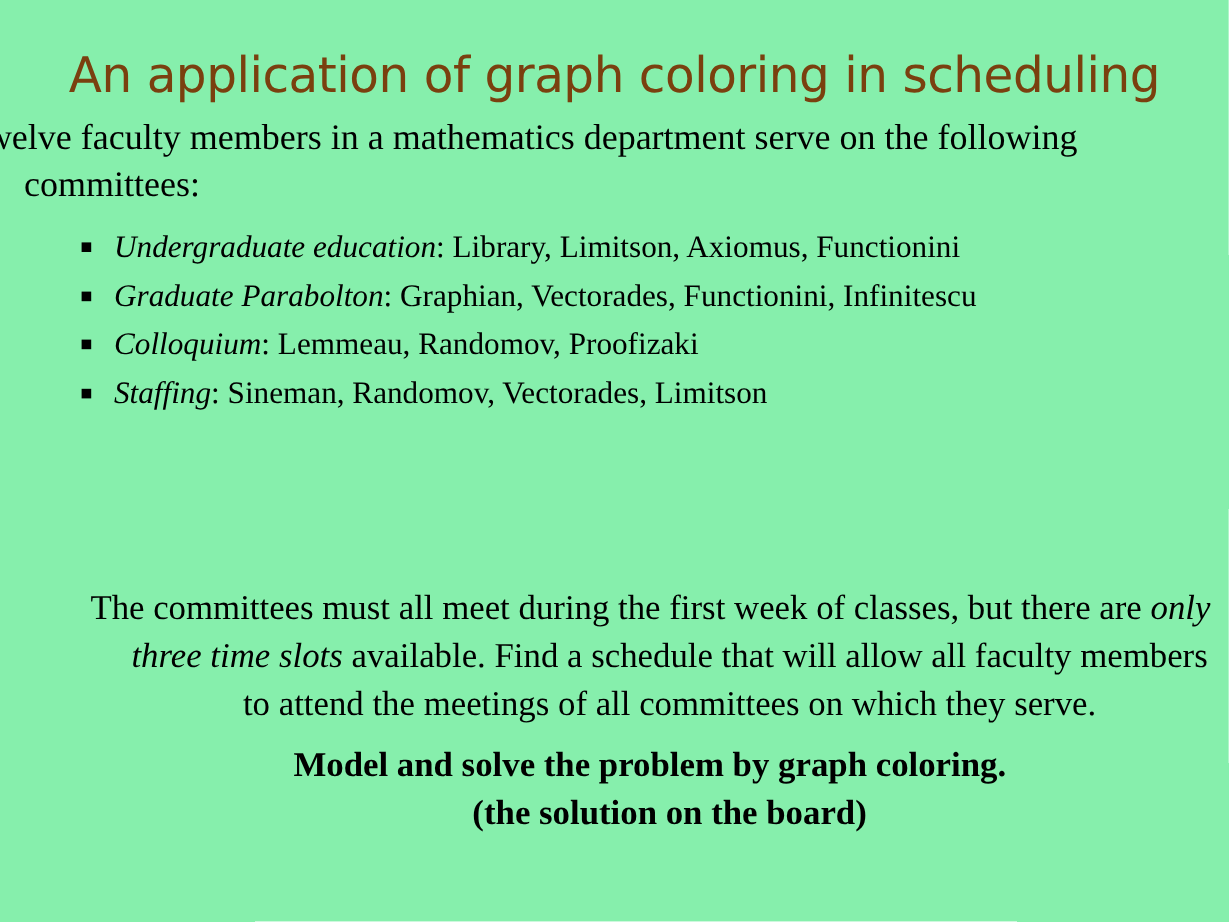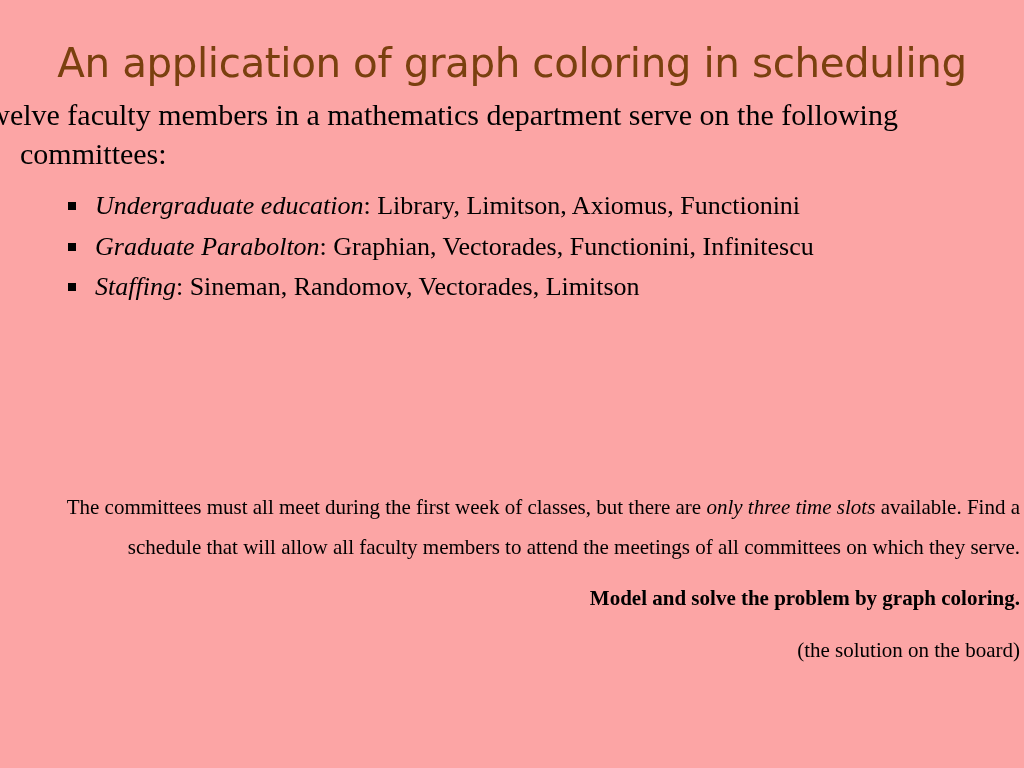--- a/index.html
+++ b/index.html
@@ -14,21 +14,21 @@
     overflow: hidden;
     font-family: "Liberation Serif", "DejaVu Serif", serif;
     color: #000000;
     -webkit-font-smoothing: antialiased;
   }
 
   .slide {
     position: relative;
     width: 1024px;
     height: 768px;
-    background: #fca5a5;
+    background: #86efac;
   }
 
   
   .slide-title {
     position: absolute;
     left: 0;
     top: 10px;
     width: 1024px;
     text-align: center;
     font-family: "DejaVu Sans", "Liberation Sans", sans-serif;
@@ -100,36 +100,37 @@
   .lower {
     position: absolute;
     left: 10px;
     top: 487px;
     width: 1010px;
   }
   .para {
     margin: 0;
     padding-left: 86px;
     text-indent: -32px;
-    font-size: 21px;
+    font-size: 29px;
     line-height: 40px;
-    text-align: right;
+    text-align: center;
   }
   .para em { font-style: italic; }
 
   .para.model {
     margin-top: 11px;
     padding-left: 86px;
     text-indent: -33px;
     font-weight: bold;
   }
   .para.board {
-    margin-top: 12px;
+    margin-top: 0;
     padding-left: 86px;
     text-indent: 0;
+    font-weight: bold;
   }
 </style>
 </head>
 <body>
 
 <div class="slide">
 
   <h1 class="slide-title">An application of graph coloring in scheduling</h1>
 
   <div class="body-block">
@@ -139,20 +140,23 @@
     <ul class="committees">
 
       <li>
         <span class="bullet-square"></span><span class="cname">Undergraduate education</span><span class="cmembers">: </span><span class="cmembers">Library, Limitson, Axiomus, Functionini</span>
       </li>
 
       <li>
         <span class="bullet-square"></span><span class="cname">Graduate Parabolton</span><span class="cmembers">: </span><span class="cmembers">Graphian, Vectorades, Functionini, Infinitescu</span>
       </li>
 
+      <li>
+        <span class="bullet-square"></span><span class="cname">Colloquium</span><span class="cmembers">: </span><span class="cmembers">Lemmeau, Randomov, Proofizaki</span>
+      </li>
 
 
       <li>
         <span class="bullet-square"></span><span class="cname">Staffing</span><span class="cmembers">: </span><span class="cmembers">Sineman, Randomov, Vectorades, Limitson</span>
       </li>
 
 
     </ul>
   </div>
 

